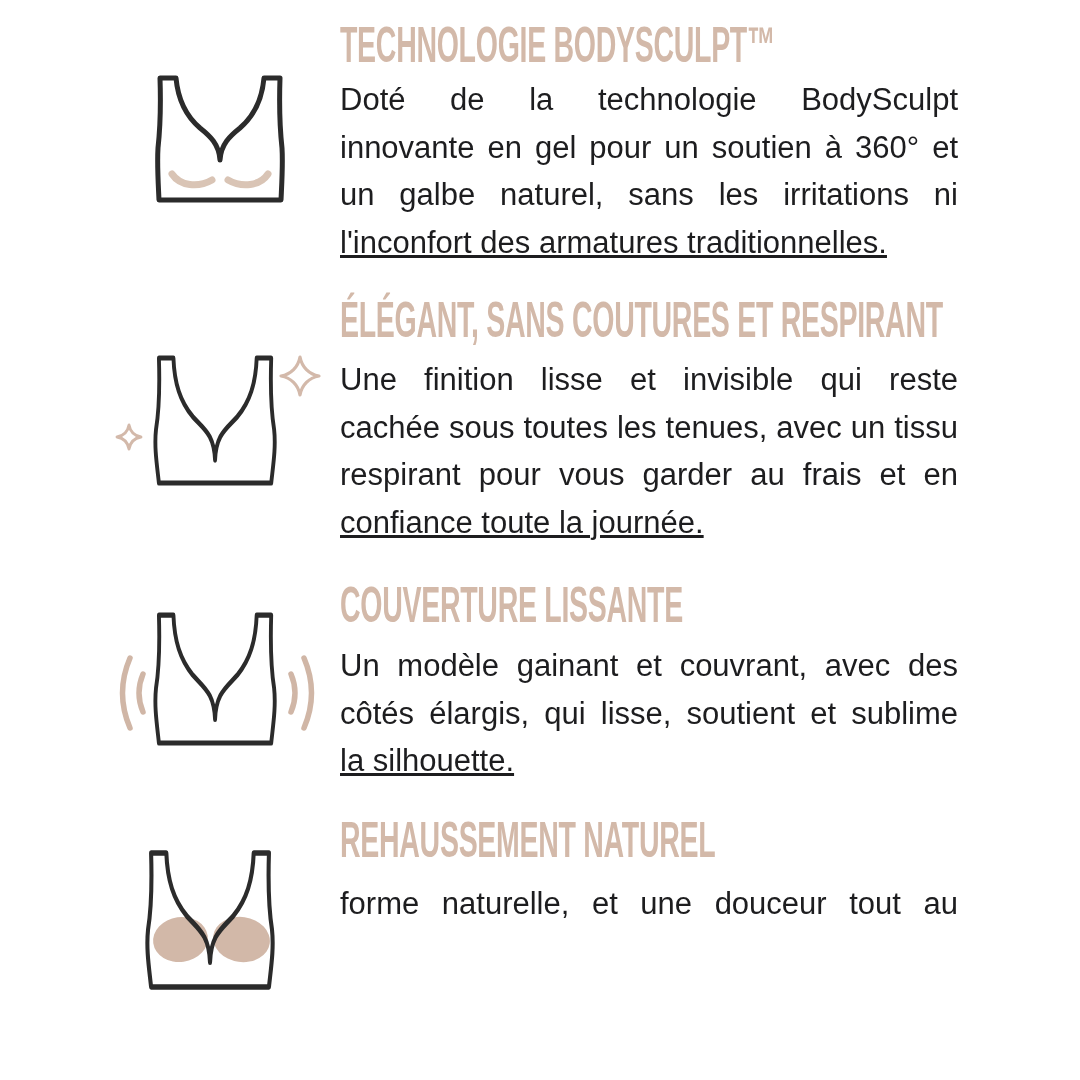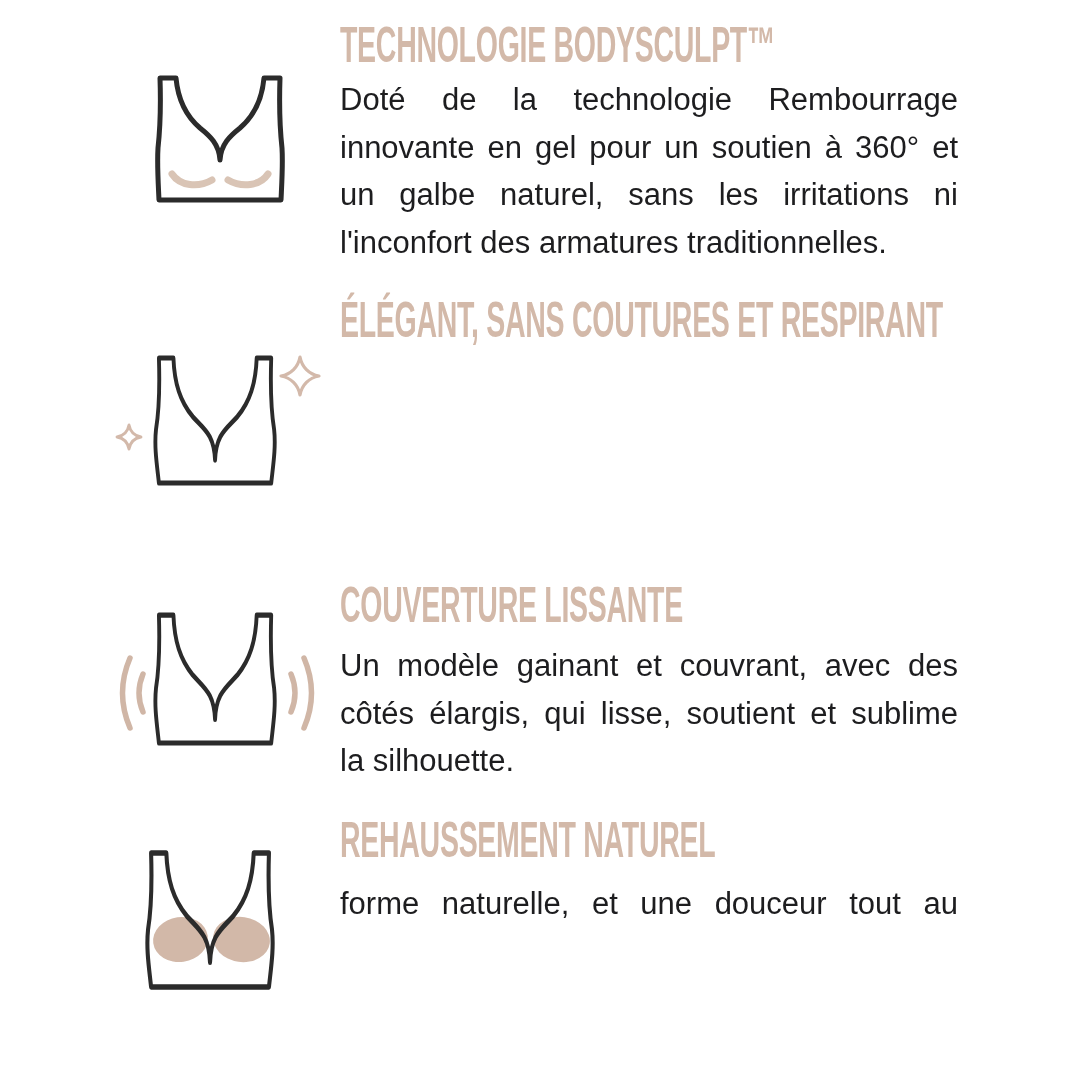--- a/index.html
+++ b/index.html
@@ -10,21 +10,21 @@
   .heading{
     position:absolute;left:340px;line-height:1;white-space:nowrap;
     color:#d3b9a9;font-weight:700;font-size:50px;letter-spacing:-0.5px;
     transform:scaleX(0.57);transform-origin:0 0;
   }
   .para{
     position:absolute;left:340px;width:618px;
     color:#1d1d1f;font-size:31px;line-height:47.5px;
   }
   .jline{text-align:justify;text-align-last:justify;}
-  .jline.last{text-align-last:left;}
+  .jline.last{text-align-last:left;text-decoration:underline;}
   .icon{position:absolute;}
   .outline{stroke:#2b2b2b;fill:none;}
   .gel{stroke:#d9c4b5;stroke-width:7;fill:none;stroke-linecap:round;}
   .sparkle{stroke:#d3b9aa;fill:none;}
   .wave{stroke:#d0b6a6;stroke-width:5.5;fill:none;stroke-linecap:round;}
   .pad{fill:#d2b8a8;}
   .defs-holder{position:absolute;width:0;height:0;overflow:hidden;}
 </style>
 </head>
 <body>
@@ -45,32 +45,38 @@
   <div class="heading" style="top:20px">TECHNOLOGIE BODYSCULPT™</div>
   <svg class="icon" style="left:150px;top:74px" width="140" height="132" viewBox="0 0 140 132">
     <path class="outline" d="M 10 4 L 26 4 C 28 26, 36 42, 50 54 C 60 62, 69 70, 70 86
              C 71 70, 80 62, 90 54 C 104 42, 112 26, 114 4 L 130 4
              C 129 34, 130 56, 132 74 C 133 90, 132 105, 131 126
              L 9 126 C 8 105, 7 90, 8 74 C 10 56, 11 34, 10 4 Z" stroke-width="5" stroke-linejoin="round" stroke-linecap="round"></path>
     <path class="gel" d="M 22 100 C 30 112, 48 114, 62 106"></path>
     <path class="gel" d="M 78 106 C 92 114, 110 112, 118 100"></path>
   </svg>
   <div class="para" style="top:76px">
-      <div class="jline">Doté de la technologie Rembourrage</div>
+      <div class="jline">Doté de la technologie BodySculpt</div>
       <div class="jline">innovante en gel pour un soutien à 360° et</div>
       <div class="jline">un galbe naturel, sans les irritations ni</div>
       <div class="jline last">l'inconfort des armatures traditionnelles.</div>
     </div>
 
   <div class="heading" style="top:295px">ÉLÉGANT, SANS COUTURES ET RESPIRANT</div>
   <svg class="icon" style="left:112px;top:350px" width="210" height="150" viewBox="0 0 210 150">
     <use href="#bra" class="outline" transform="translate(35.3,2.9) scale(0.968,1.276)"></use>
     <use href="#sparkle4" class="sparkle" stroke-width="3.2" transform="translate(188,26)"></use>
     <use href="#sparkle4" class="sparkle" stroke-width="4.6" transform="translate(17,87) scale(0.63)"></use>
   </svg>
+  <div class="para" style="top:356px">
+      <div class="jline">Une finition lisse et invisible qui reste</div>
+      <div class="jline">cachée sous toutes les tenues, avec un tissu</div>
+      <div class="jline">respirant pour vous garder au frais et en</div>
+      <div class="jline last">confiance toute la journée.</div>
+    </div>
 
   <div class="heading" style="top:580px">COUVERTURE LISSANTE</div>
   <svg class="icon" style="left:112px;top:610px" width="210" height="140" viewBox="0 0 210 140">
     <use href="#bra" class="outline" transform="translate(35.3,-0.2) scale(0.968,1.306)"></use>
     <path class="wave" d="M 18 48 Q 3 83, 18 118"></path>
     <path class="wave" d="M 31 64 Q 23 83, 31 102"></path>
     <path class="wave" d="M 192 48 Q 207 83, 192 118"></path>
     <path class="wave" d="M 179 64 Q 187 83, 179 102"></path>
   </svg>
   <div class="para" style="top:642px">

